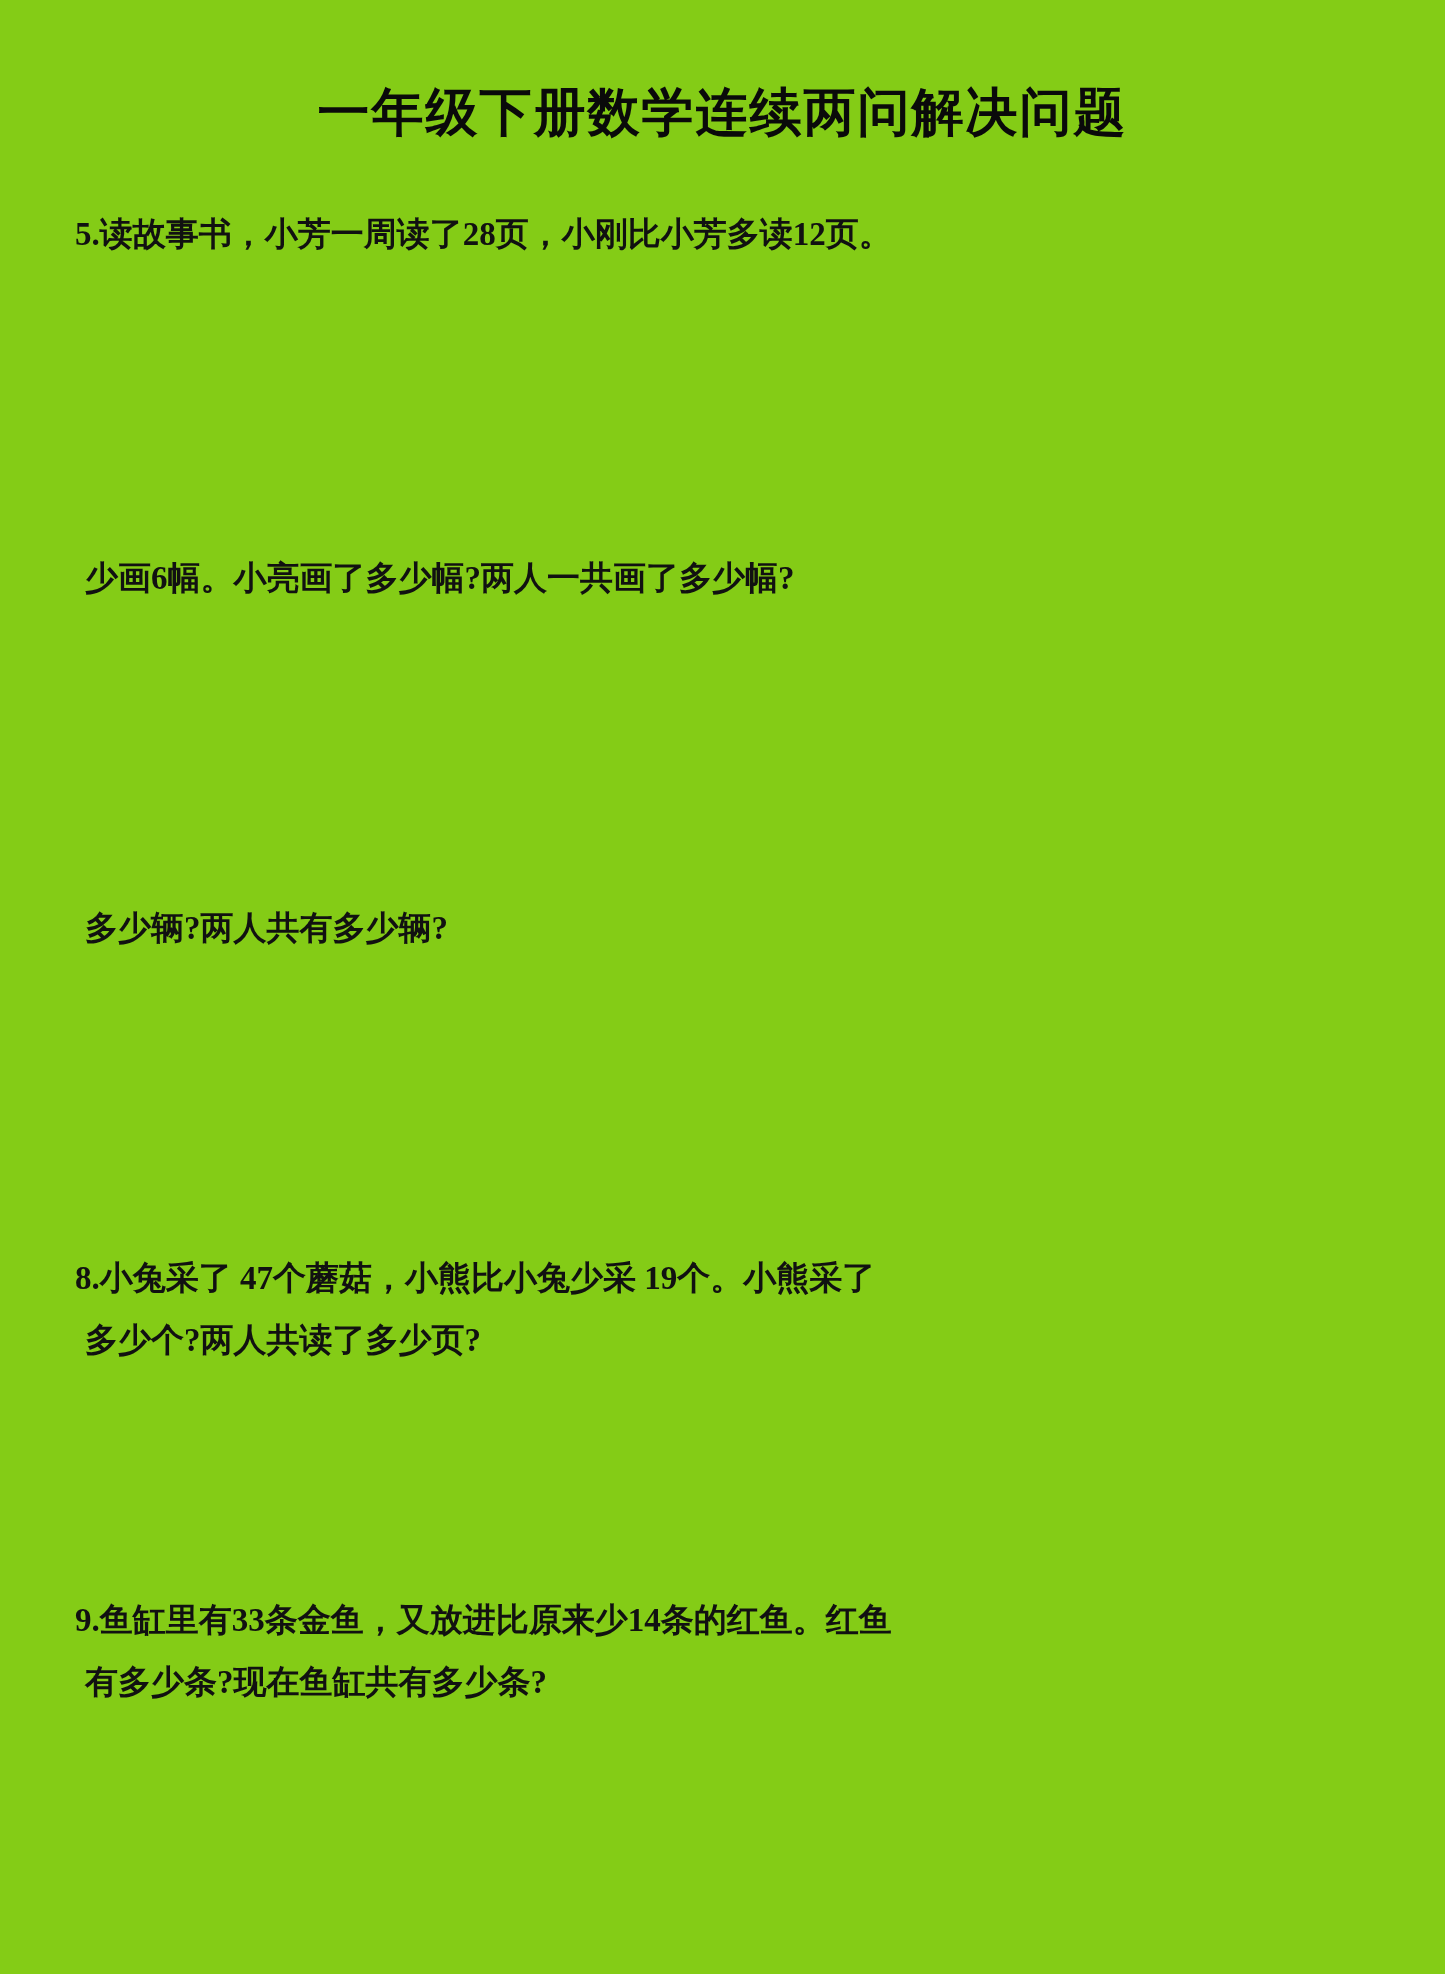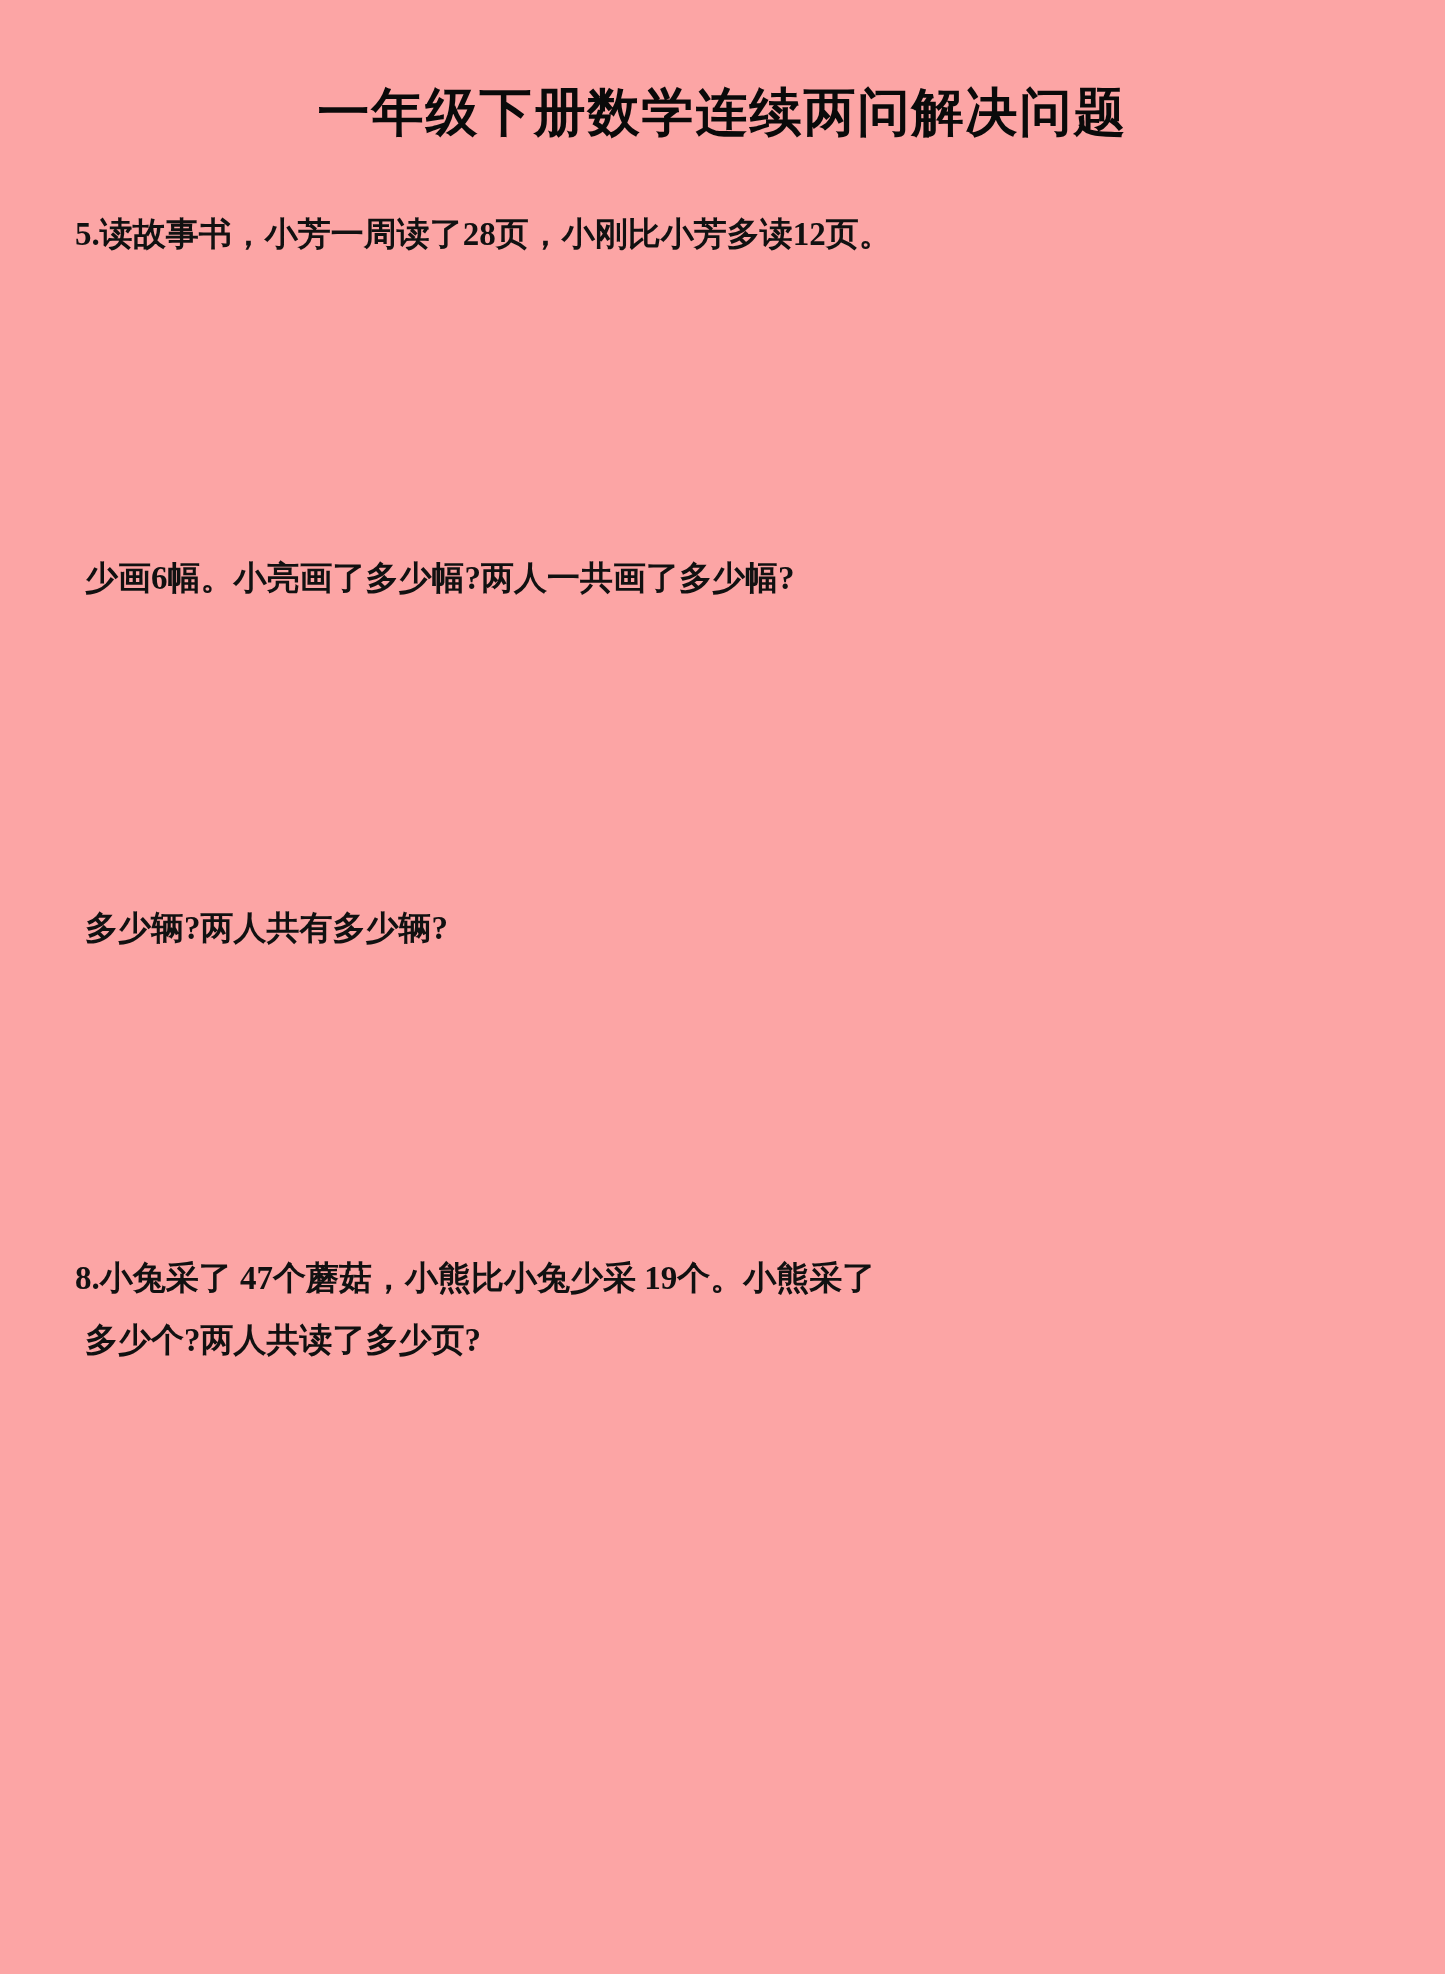--- a/index.html
+++ b/index.html
@@ -10,21 +10,21 @@
     width: 1445px;
     height: 1974px;
     position: relative;
     font-family: "Liberation Serif", "DejaVu Serif", serif;
     color: #0d0d0d;
     overflow: hidden;
   }
   .page {
     position: absolute;
     inset: 0;
-    background: #fca5a5;
+    background: #84cc16;
   }
   .doc-title {
     position: absolute;
     top: 78px;
     left: 0;
     width: 100%;
     text-align: center;
     font-size: 52px;
     font-weight: bold;
     letter-spacing: 2px;
@@ -66,14 +66,18 @@
 
   <div class="problem p7">
     <div class="line2">多少辆?两人共有多少辆?</div>
   </div>
 
   <div class="problem p8">
     <div class="line1">8.小兔采了 47个蘑菇，小熊比小兔少采 19个。小熊采了</div>
     <div class="line2">多少个?两人共读了多少页?</div>
   </div>
 
+  <div class="problem p9">
+    <div class="line1">9.鱼缸里有33条金鱼，又放进比原来少14条的红鱼。红鱼</div>
+    <div class="line2">有多少条?现在鱼缸共有多少条?</div>
+  </div>
 
 </div>
 
 </body></html>

